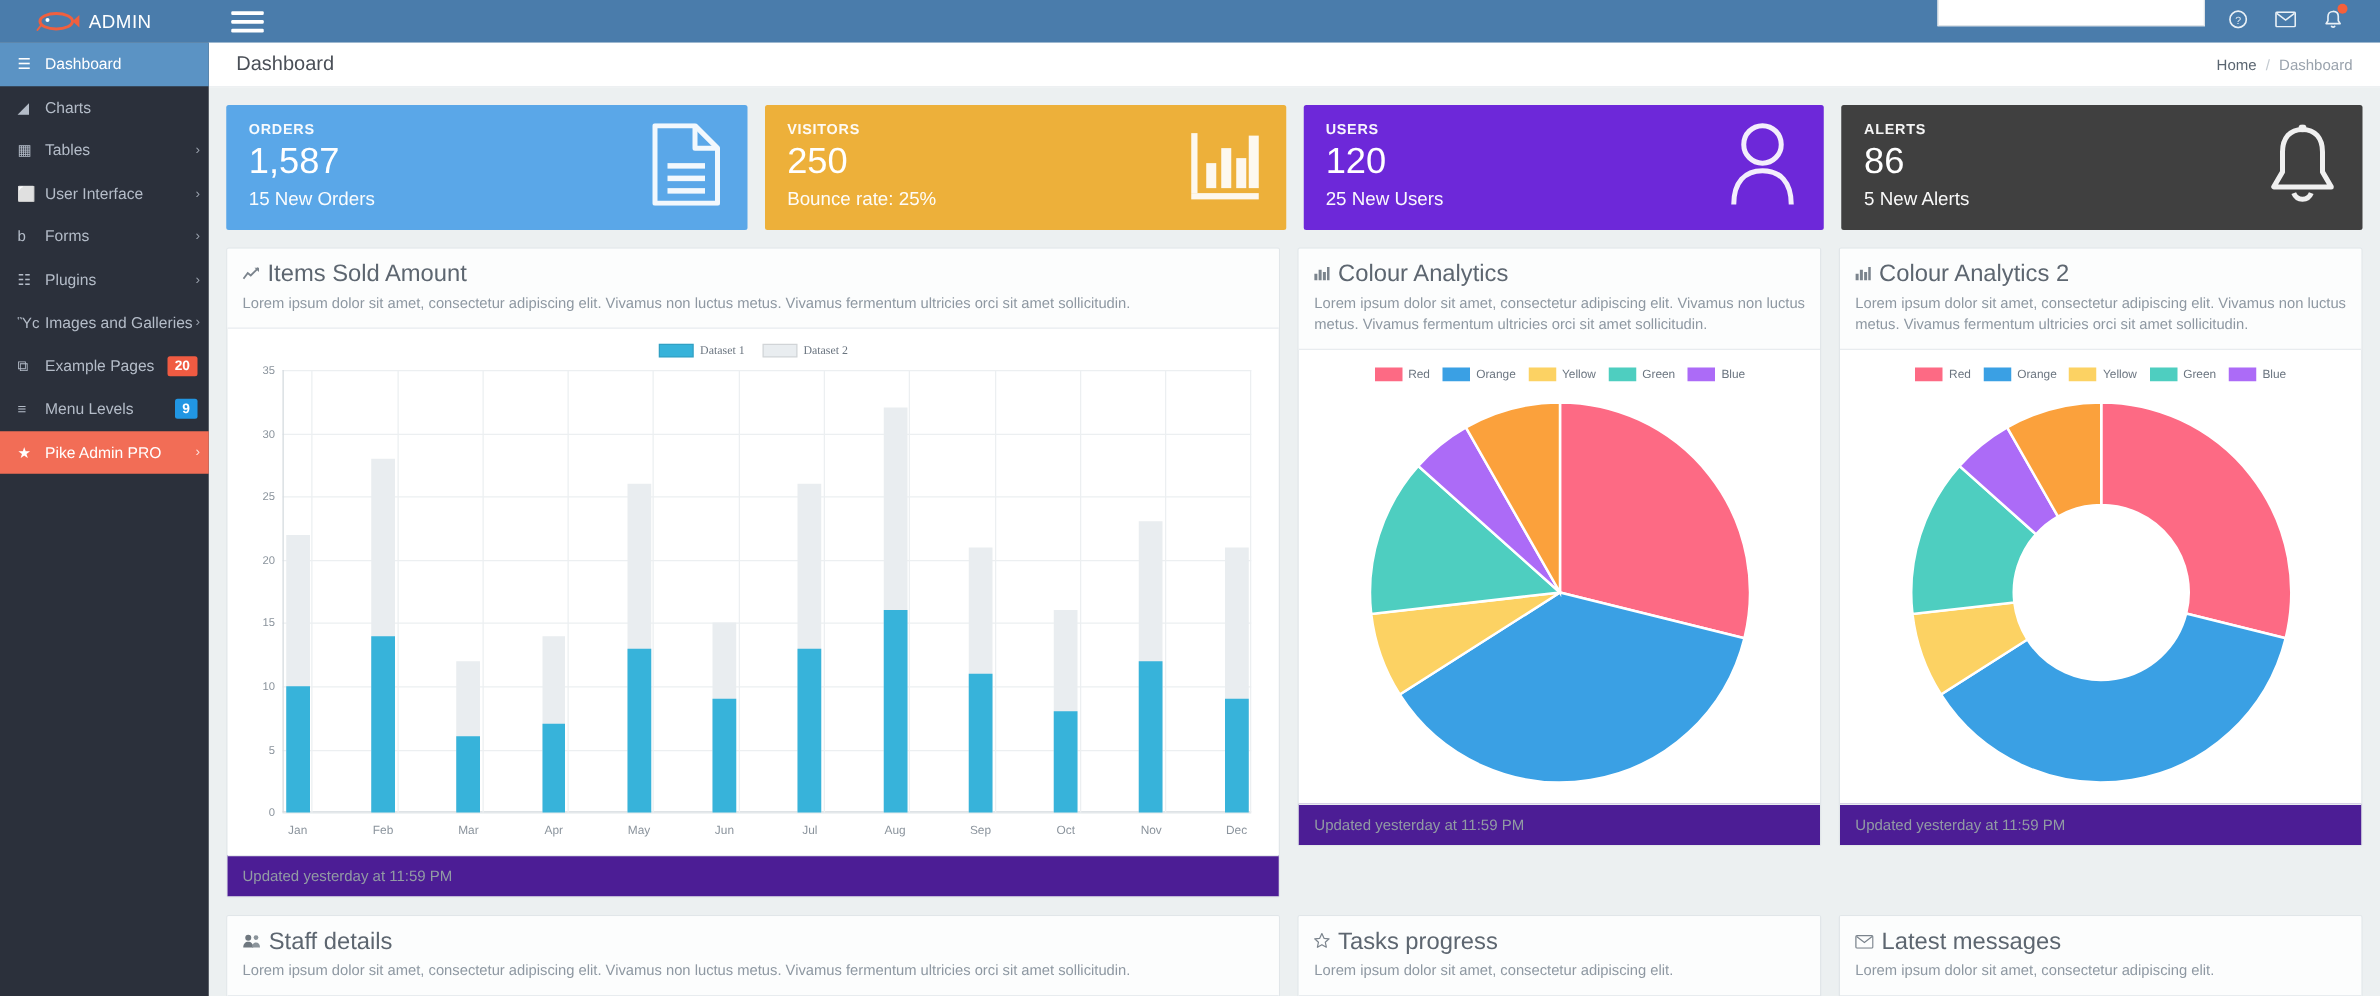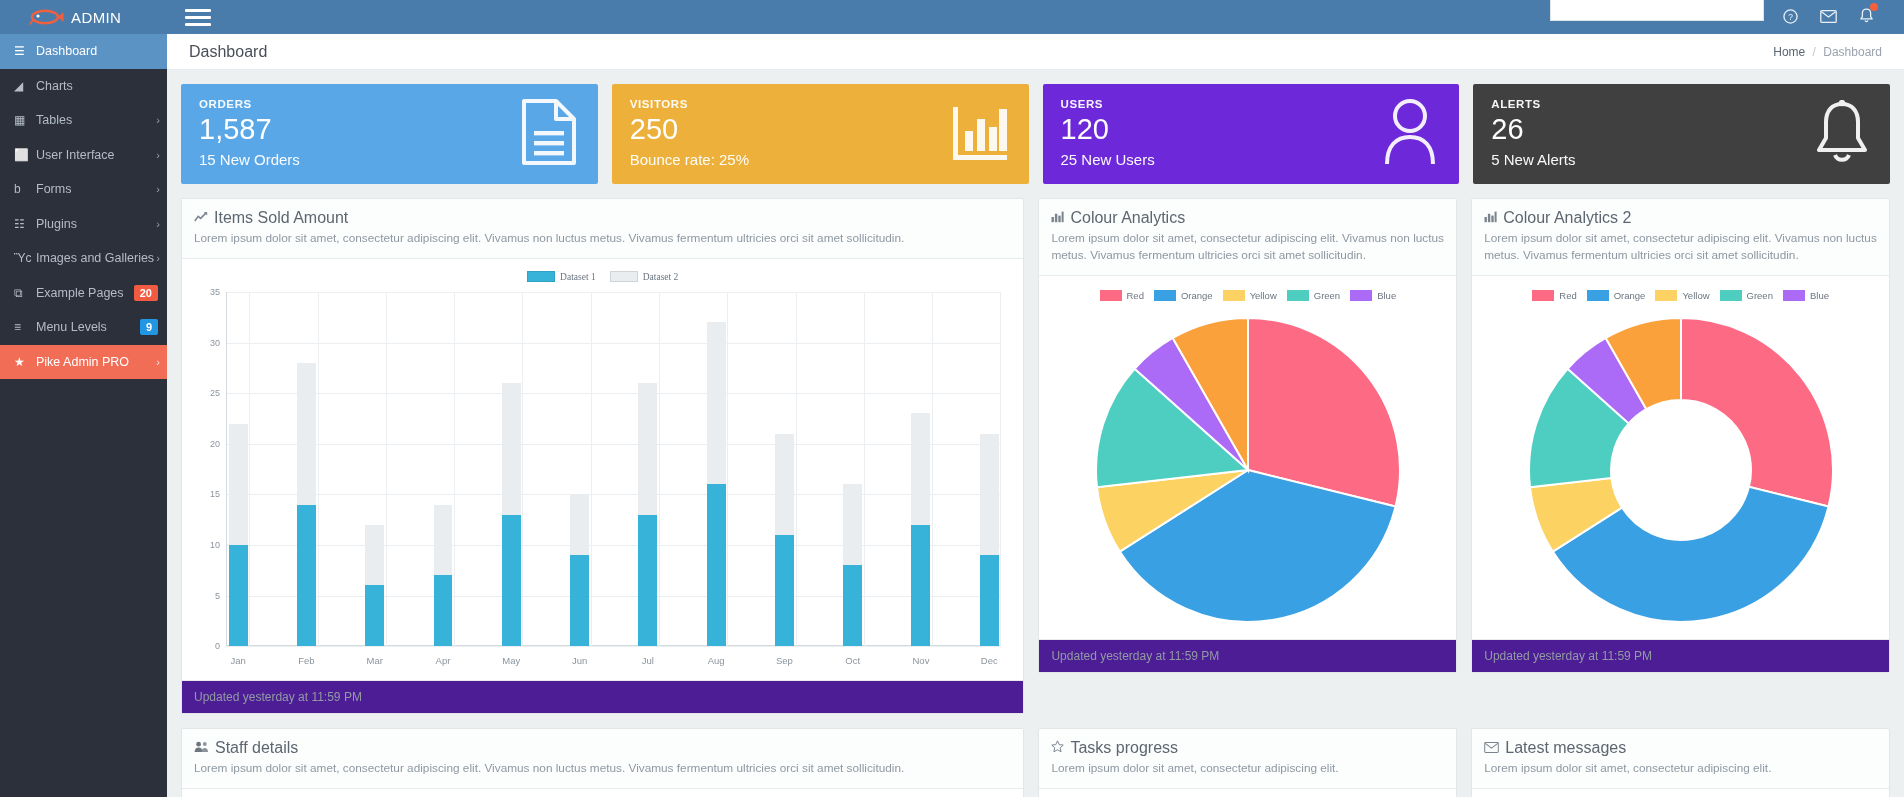--- a/index.html
+++ b/index.html
@@ -98,21 +98,21 @@
     opacity: .92;
   }
 
   
   .panels-row { display: flex; gap: 14px; margin-top: 14px; align-items: flex-start; }
   .panel {
     background: #fff; border: 1px solid #e1e6e9; border-radius: 2px;
     display: flex; flex-direction: column;
   }
   .panel-head { padding: 10px 12px 11px 12px; border-bottom: 1px solid #e8ecef; background: #fcfdfd; }
-  .panel-title { font-size: 16px; color: #5d6670; display: flex; align-items: center; gap: 6px; }
+  .panel-title { font-size: 19px; color: #5d6670; display: flex; align-items: center; gap: 6px; }
   .panel-desc { font-size: 11.8px; color: #8e98a2; margin-top: 3px; line-height: 1.45; }
   .panel-body { flex: 1; padding: 6px 10px 4px 10px; position: relative; }
   .panel-foot {
     padding: 9px 12px; border-top: 1px solid #e8ecef; background: #4c1d95;
     font-size: 12px; color: #929ba4;
   }
 
   .panel-bar { width: 854px; }
   .panel-pie { width: 424px; }
 
@@ -300,21 +300,21 @@
             <div class="stat-label">USERS</div>
             <div class="stat-value">120</div>
             <div class="stat-sub">25 New Users</div>
             <div class="stat-icon"><svg width="58" height="68" viewBox="0 0 58 68">
                 <circle cx="29" cy="18" r="15" fill="none" stroke="#fff" stroke-width="4"></circle>
                 <path d="M6 66 C6 48 15 39 29 39 C43 39 52 48 52 66" fill="none" stroke="#fff" stroke-width="4"></path>
               </svg></div>
           </div>
           <div class="stat-card" style="background: #404040;">
             <div class="stat-label">ALERTS</div>
-            <div class="stat-value">26</div>
+            <div class="stat-value">86</div>
             <div class="stat-sub">5 New Alerts</div>
             <div class="stat-icon"><svg width="56" height="64" viewBox="0 0 56 64">
                 <path d="M28 4 C18 4 12 11 12 22 L12 38 L5 50 L51 50 L44 38 L44 22 C44 11 38 4 28 4 Z" fill="none" stroke="#fff" stroke-width="4" stroke-linejoin="round"></path>
                 <path d="M21 55 a7.5 7.5 0 0 0 14 0" fill="none" stroke="#fff" stroke-width="4"></path>
                 <circle cx="28" cy="3" r="3.2" fill="#fff"></circle>
               </svg></div>
           </div>
         </div>
 
       <div class="panels-row">

